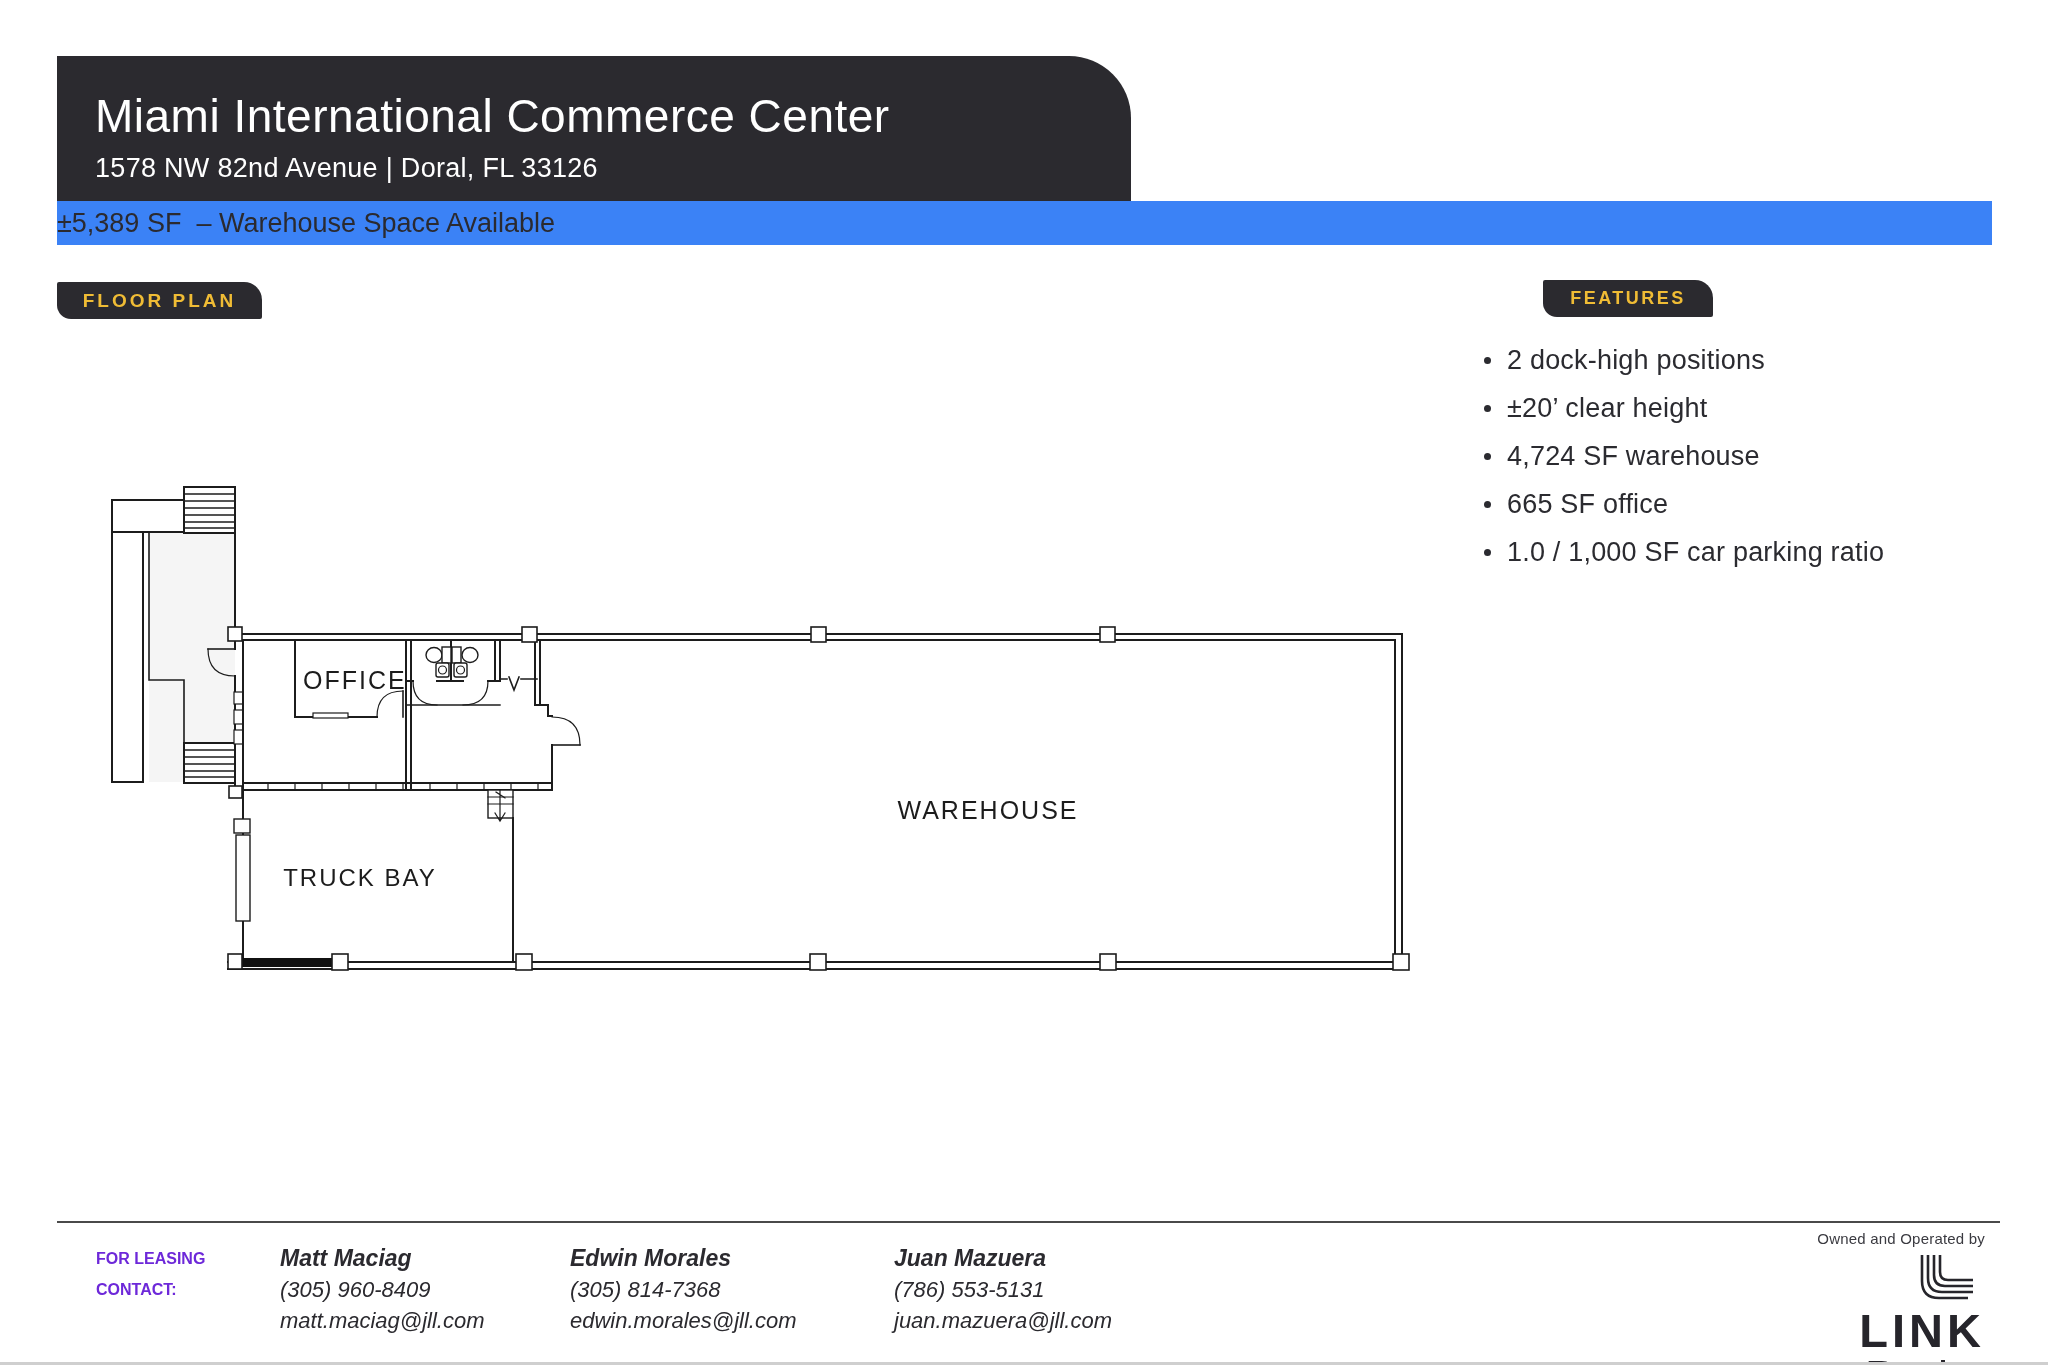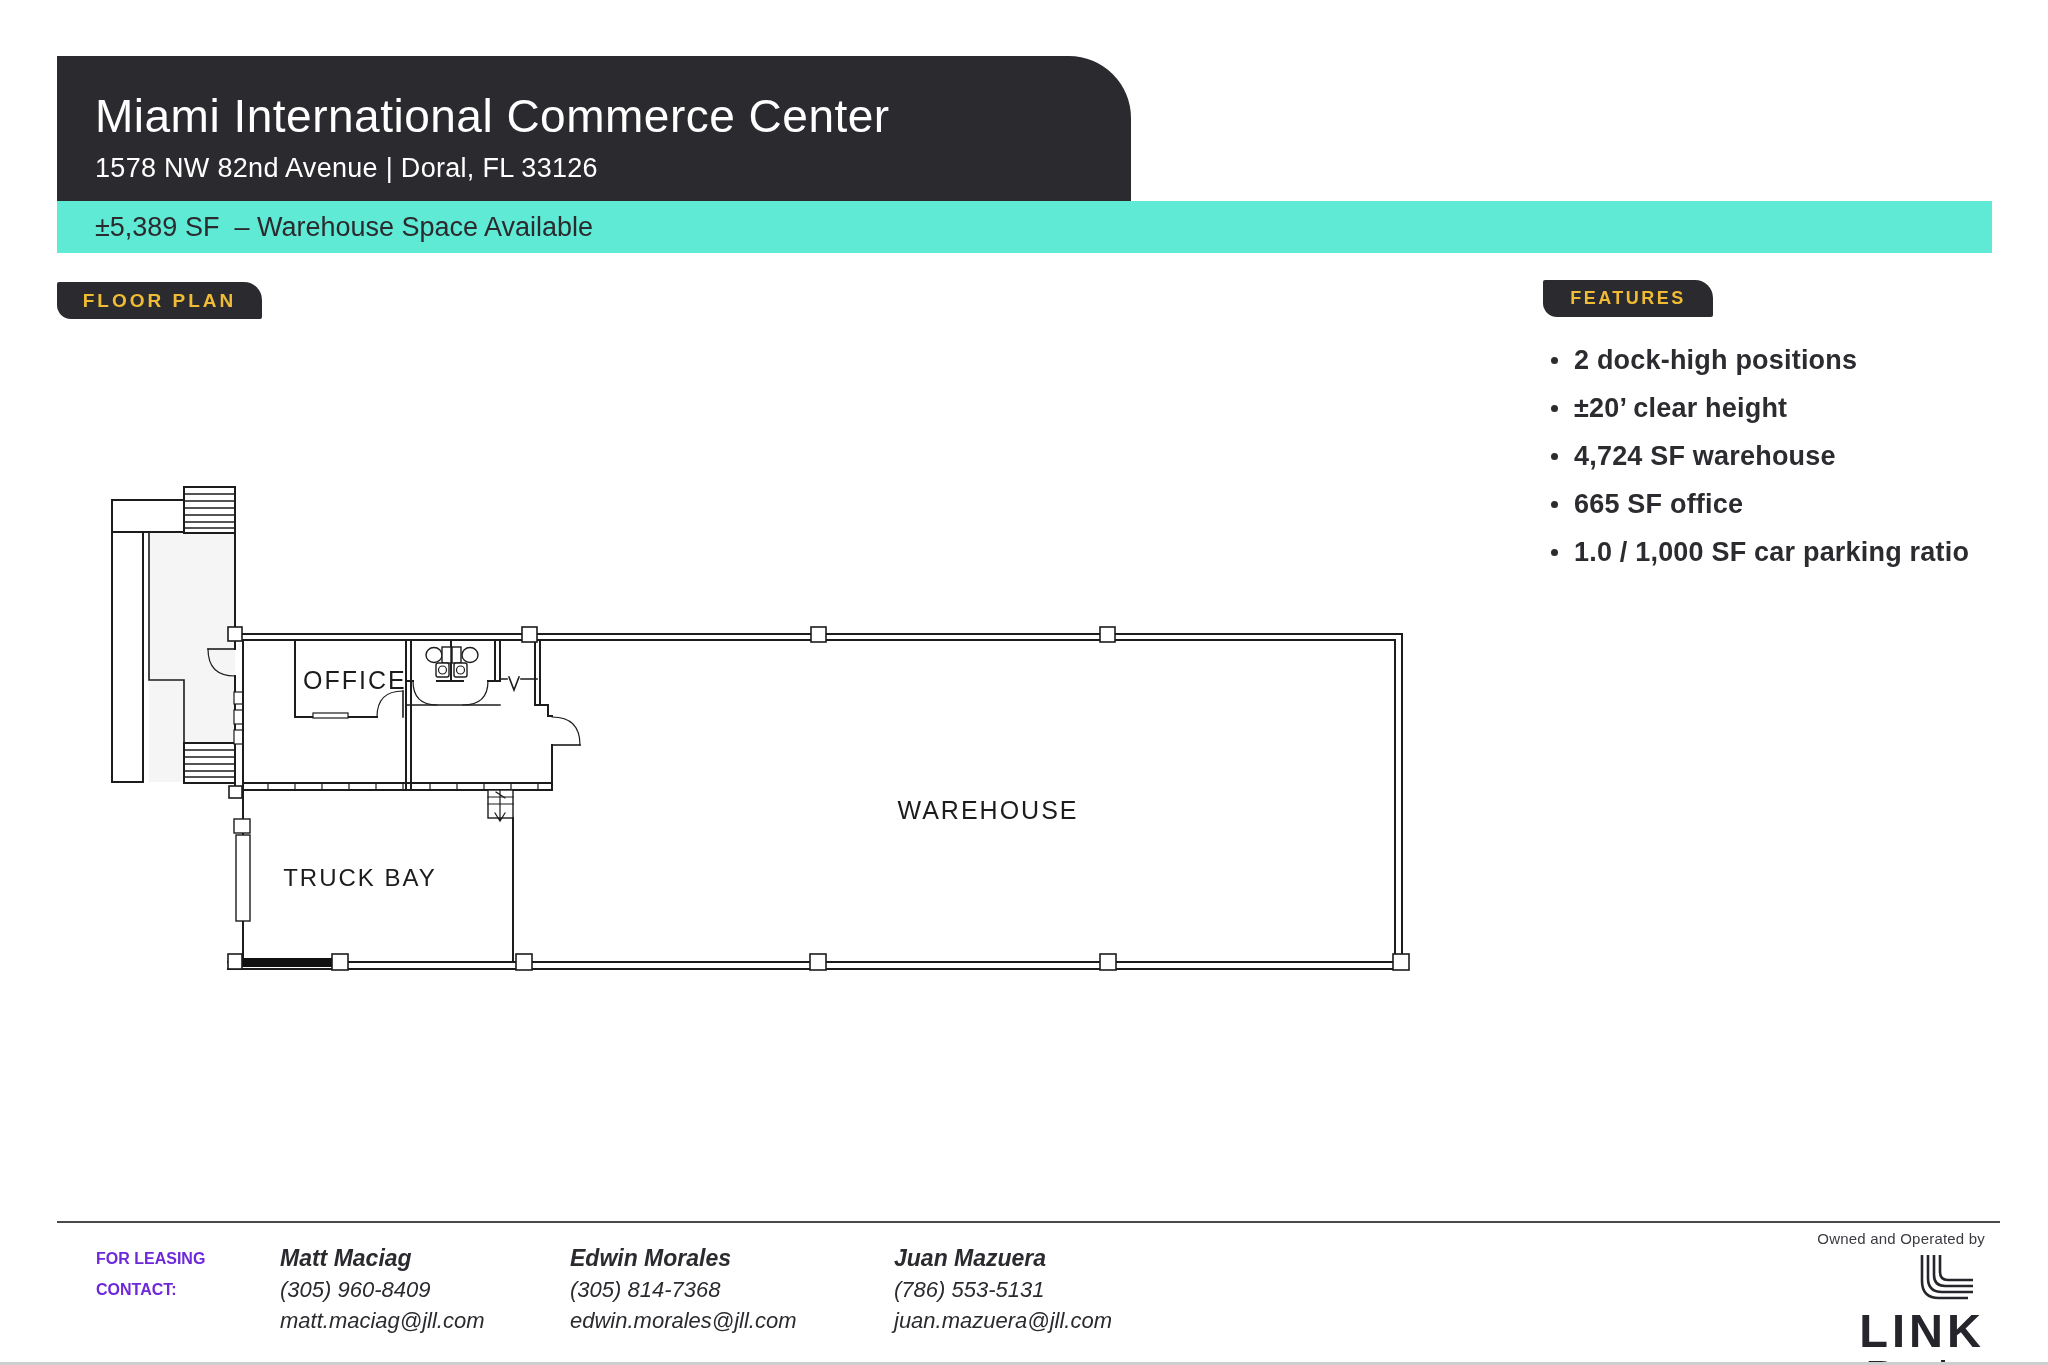--- a/index.html
+++ b/index.html
@@ -9,34 +9,34 @@
   }
   
   .hdr{
     position:absolute;left:57px;top:56px;width:1074px;height:145px;
     background:#2b2a2f;border-radius:0 62px 0 0;color:#ffffff;
     padding-left:38px;box-sizing:border-box;
   }
   .hdr-title{font-size:46px;font-weight:400;letter-spacing:.5px;margin:0;padding-top:35px;line-height:1.1;}
   .hdr-addr{font-size:27px;font-weight:400;margin-top:11px;letter-spacing:.3px;}
   .banner{
-    position:absolute;left:57px;top:201px;width:1935px;height:52px;background:#5eead4;
-    display:flex;align-items:center;padding-left:38px;box-sizing:border-box;
+    position:absolute;left:57px;top:201px;width:1935px;height:44px;background:#3b82f6;
+    display:flex;align-items:center;box-sizing:border-box;
   }
   .banner-text{font-size:27px;color:#2b2a2f;white-space:pre;}
   
   .badge{
     position:absolute;background:#2b2a2f;color:#f0bc35;font-weight:bold;
     display:flex;align-items:center;justify-content:center;
     border-radius:2px 18px 2px 14px;
   }
   .badge.fp{left:57px;top:282px;width:205px;height:37px;font-size:19px;letter-spacing:3px;}
   .badge.ft{left:1543px;top:280px;width:170px;height:37px;font-size:18px;letter-spacing:2.5px;}
   
-  .features{position:absolute;left:1551px;top:336px;width:480px;font-weight:bold;}
+  .features{position:absolute;left:1484px;top:336px;width:480px;}
   .feat-item{
     height:48px;display:flex;align-items:center;font-size:27px;color:#2b2b30;letter-spacing:.2px;
   }
   .feat-item .dot{
     width:7px;height:7px;border-radius:50%;background:#2b2b30;margin-right:16px;flex:0 0 auto;
   }
   
   .plan{position:absolute;left:100px;top:480px;width:1340px;height:520px;}
   .plan text{font-family:"Liberation Sans",sans-serif;fill:#1c1c1c;}
   

